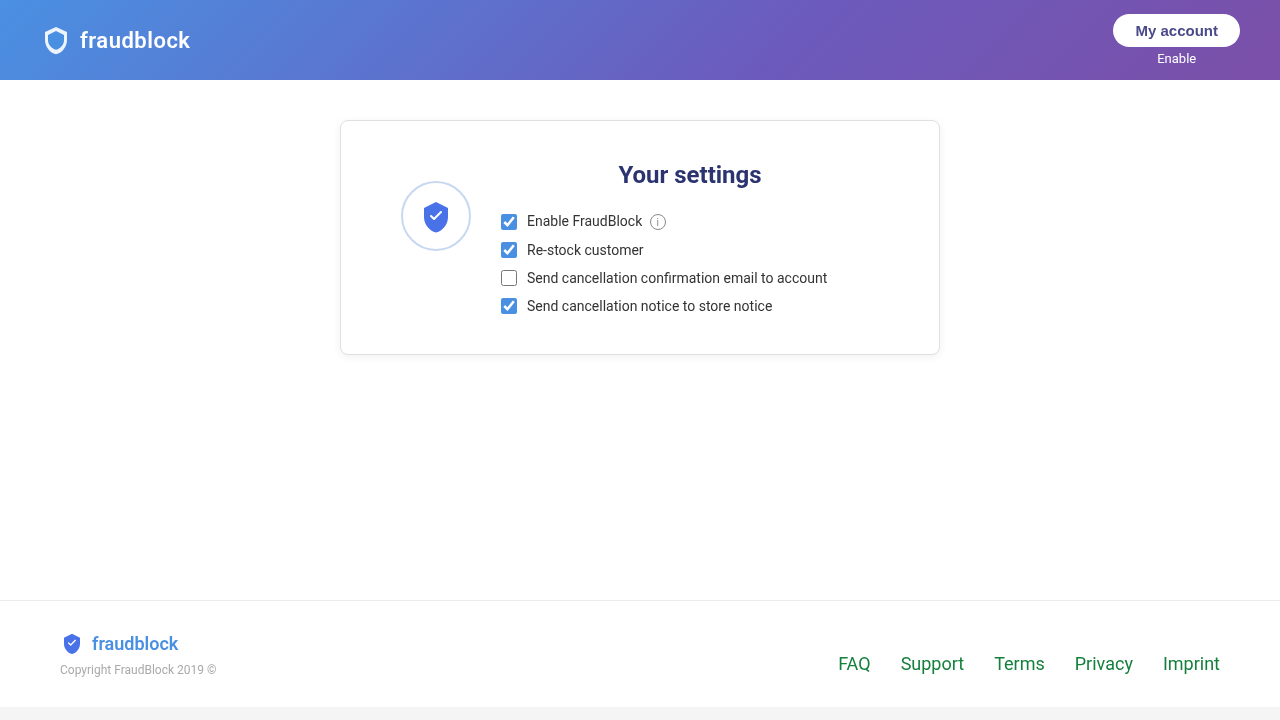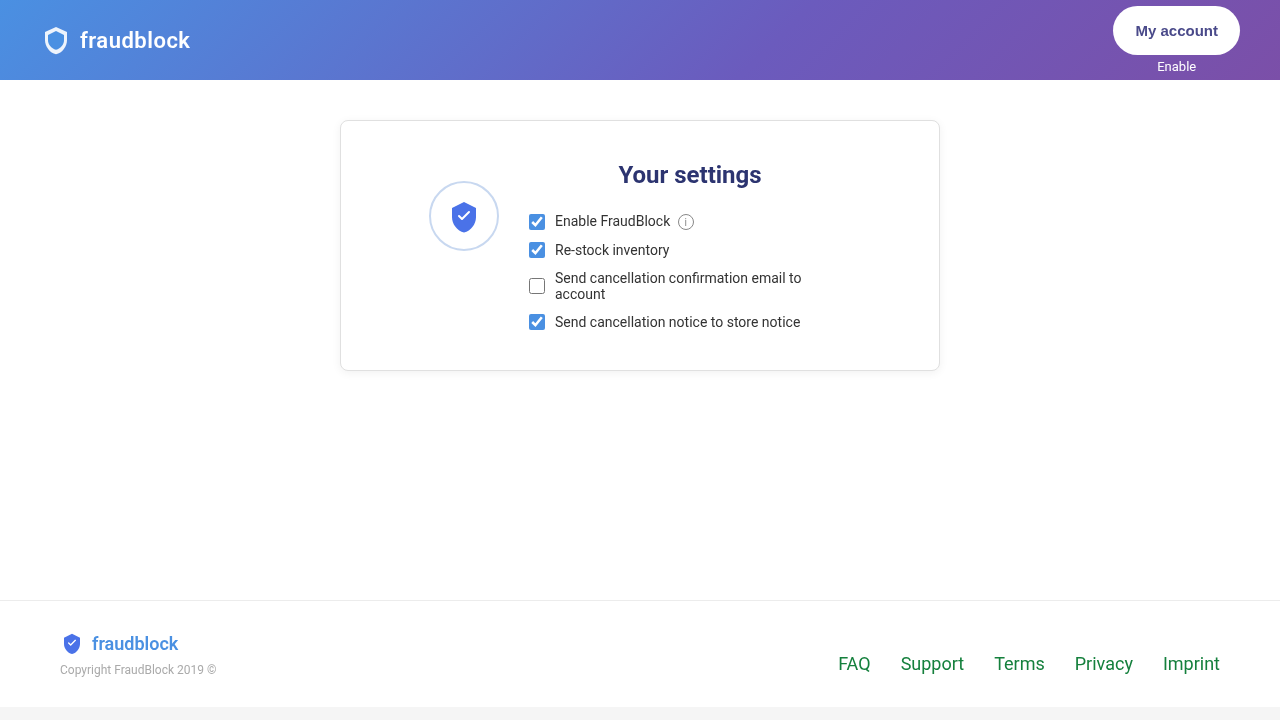--- a/index.html
+++ b/index.html
@@ -48,21 +48,21 @@
       flex-direction: column;
       align-items: center;
       gap: 4px;
     }
 
     .my-account-btn {
       background: white;
       color: #4a4a8a;
       border: none;
       border-radius: 25px;
-      padding: 16px 22px;
+      padding: 8px 22px;
       font-size: 15px;
       font-weight: 600;
       cursor: pointer;
       white-space: nowrap;
     }
 
     .logout-link {
       color: white;
       font-size: 13px;
       cursor: pointer;
@@ -76,21 +76,21 @@
       align-items: flex-start;
       padding: 40px 20px;
       background: white;
       min-height: calc(720px - 80px - 120px);
     }
 
     .settings-card {
       background: white;
       border: 1px solid #e0e0e0;
       border-radius: 8px;
-      padding: 40px 88px;
+      padding: 40px 60px;
       width: 600px;
       box-shadow: 0 2px 10px rgba(0,0,0,0.06);
       display: flex;
       align-items: flex-start;
       gap: 30px;
     }
 
     .shield-circle {
       width: 70px;
       height: 70px;
@@ -233,21 +233,21 @@
 
         <div class="checkbox-item">
           <input type="checkbox" id="enable-fraudblock" checked="" style="">
           <label class="checkbox-label" for="enable-fraudblock">Enable FraudBlock
             <span class="info-icon">i</span>
           </label>
         </div>
 
         <div class="checkbox-item">
           <input type="checkbox" id="restock-inventory" checked="" style="">
-          <label class="checkbox-label" for="restock-inventory">Re-stock inventory</label>
+          <label class="checkbox-label" for="restock-inventory">Re-stock customer</label>
         </div>
 
         <div class="checkbox-item">
           <input type="checkbox" id="send-cancellation-email" style="">
           <label class="checkbox-label" for="send-cancellation-email">Send cancellation confirmation email to account</label>
         </div>
 
         <div class="checkbox-item">
           <input type="checkbox" id="send-cancellation-notice" checked="" style="">
           <label class="checkbox-label" for="send-cancellation-notice">Send cancellation notice to store notice</label>

